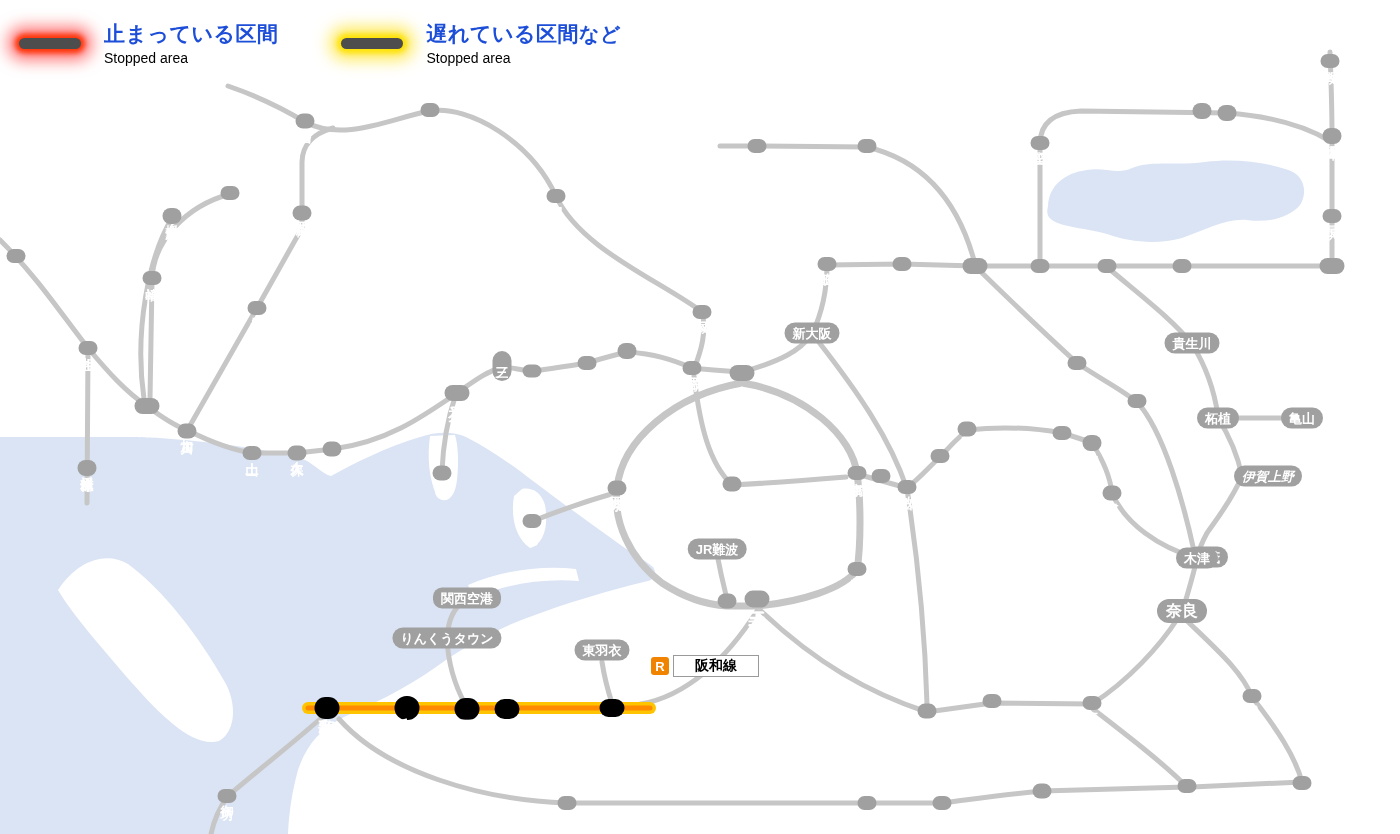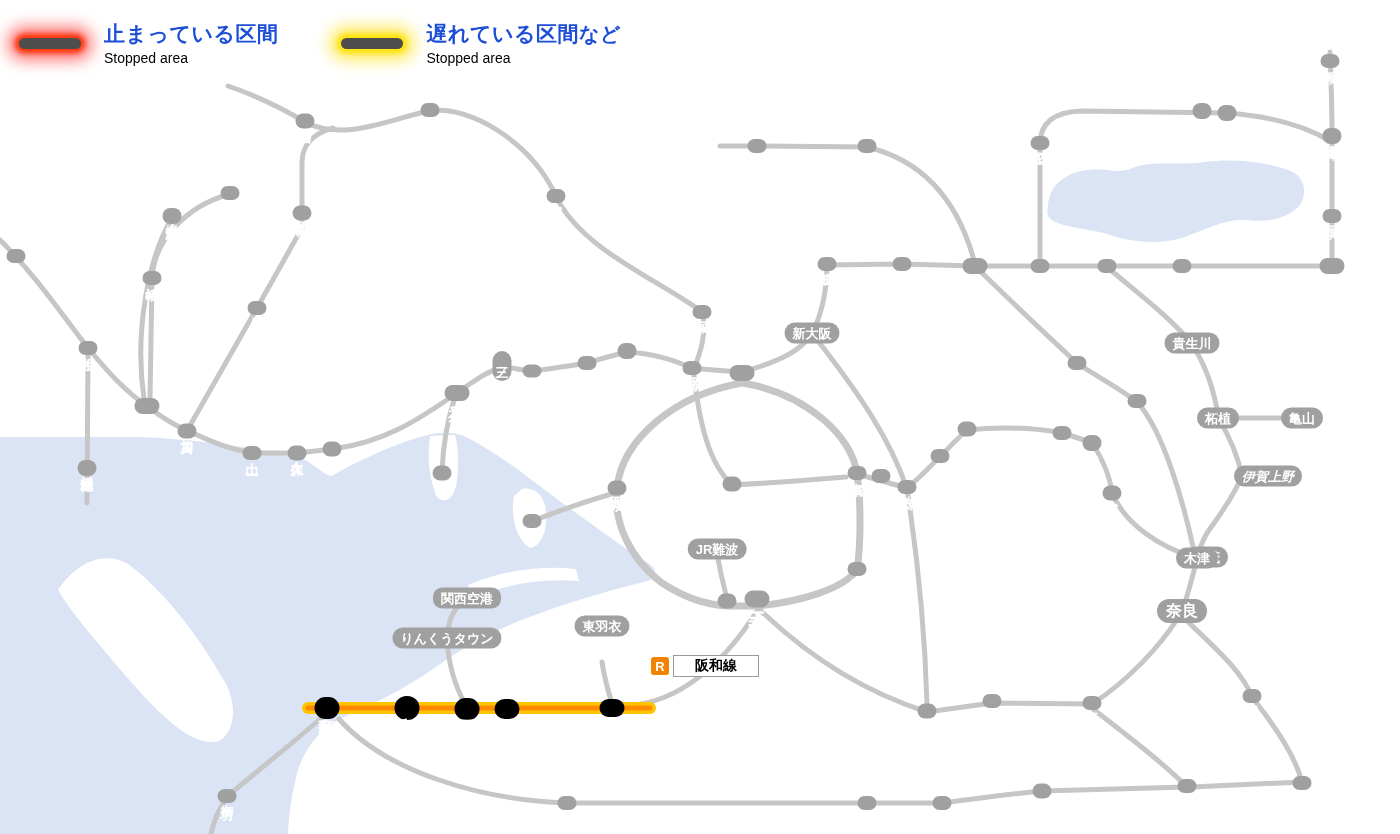--- a/index.html
+++ b/index.html
@@ -174,21 +174,21 @@
       <div class="station v" style="left: 1252px; top: 696px;">天理</div>
       <div class="station v" style="left: 1302px; top: 783px;">桜井</div>
       <div class="station v" style="left: 1187px; top: 786px;">高田</div>
       <div class="station v" style="left: 1042px; top: 791px;">吉野口</div>
       <div class="station v" style="left: 942px; top: 803px;">五条</div>
       <div class="station v" style="left: 867px; top: 803px;">橋本</div>
       <div class="station v" style="left: 567px; top: 803px;">粉河</div>
       <div class="station v" style="left: 227px; top: 796px;">御坊</div>
       <div class="station h" style="left: 467px; top: 598px; border-radius: 9px;">関西空港</div>
       <div class="station h" style="left: 447px; top: 638px;">りんくうタウン</div>
-      <div class="station h" style="left: 602px; top: 626px; text-align: center;">東羽衣</div>
+      <div class="station h" style="left: 602px; top: 650px; text-align: center;">東羽衣</div>
       <div class="station v alert" style="left: 612px; top: 708px;">鳳</div>
       <div class="station v alert" style="left: 507px; top: 709px;">熊取</div>
       <div class="station v alert" style="left: 467px; top: 709px;">日根野</div>
       <div class="station v alert" style="left: 407px; top: 708px;">和泉砂川</div>
       <div class="station v alert" style="left: 327px; top: 708px;">和歌山</div>
     </div>
 
   <div class="legend">
     <div class="legend-item">
       <span class="glow-pill stopped">

